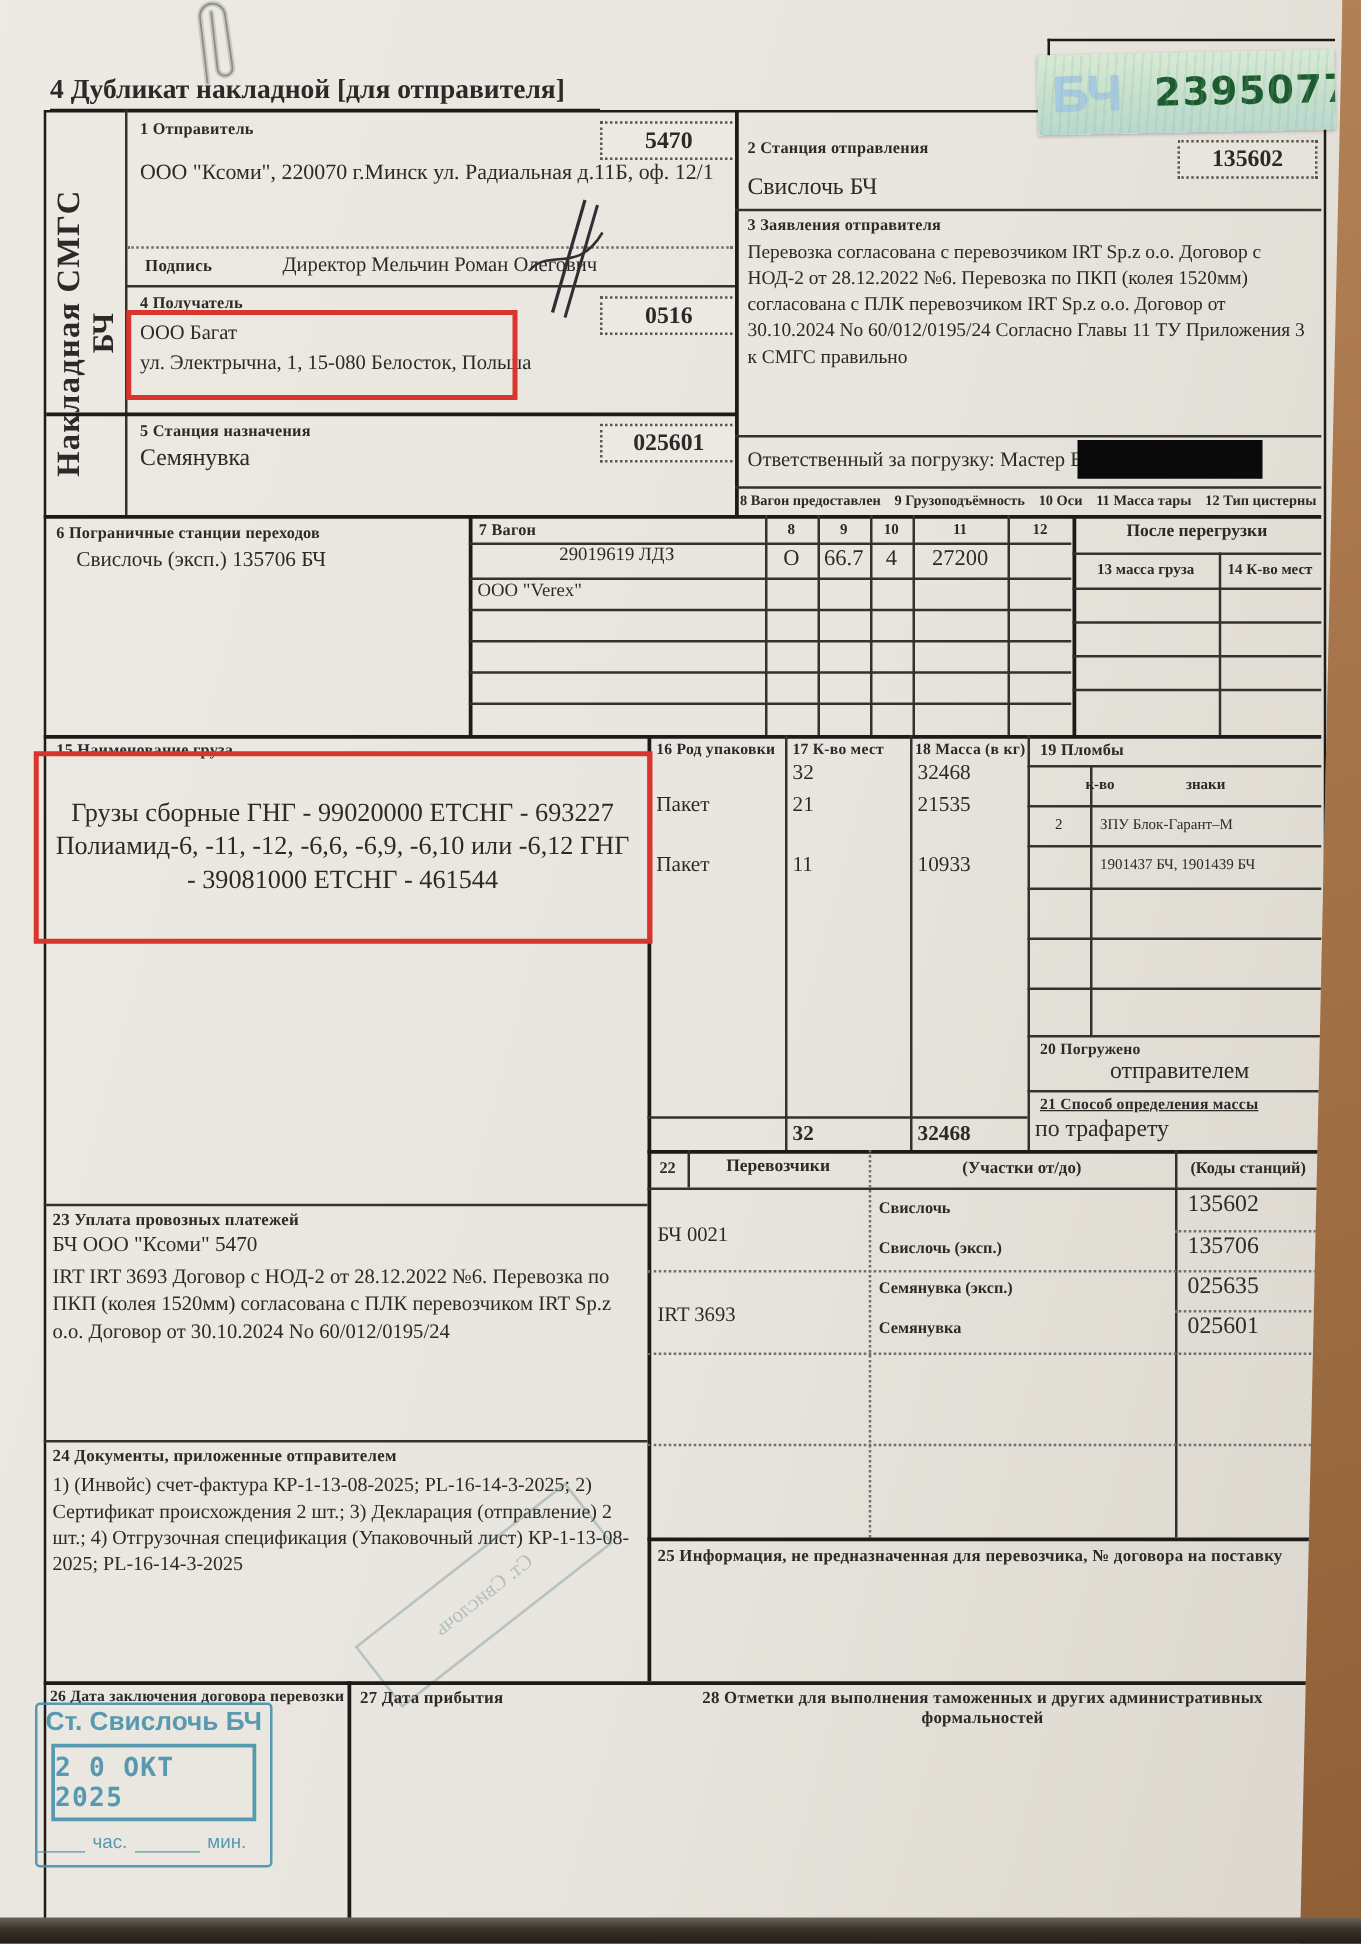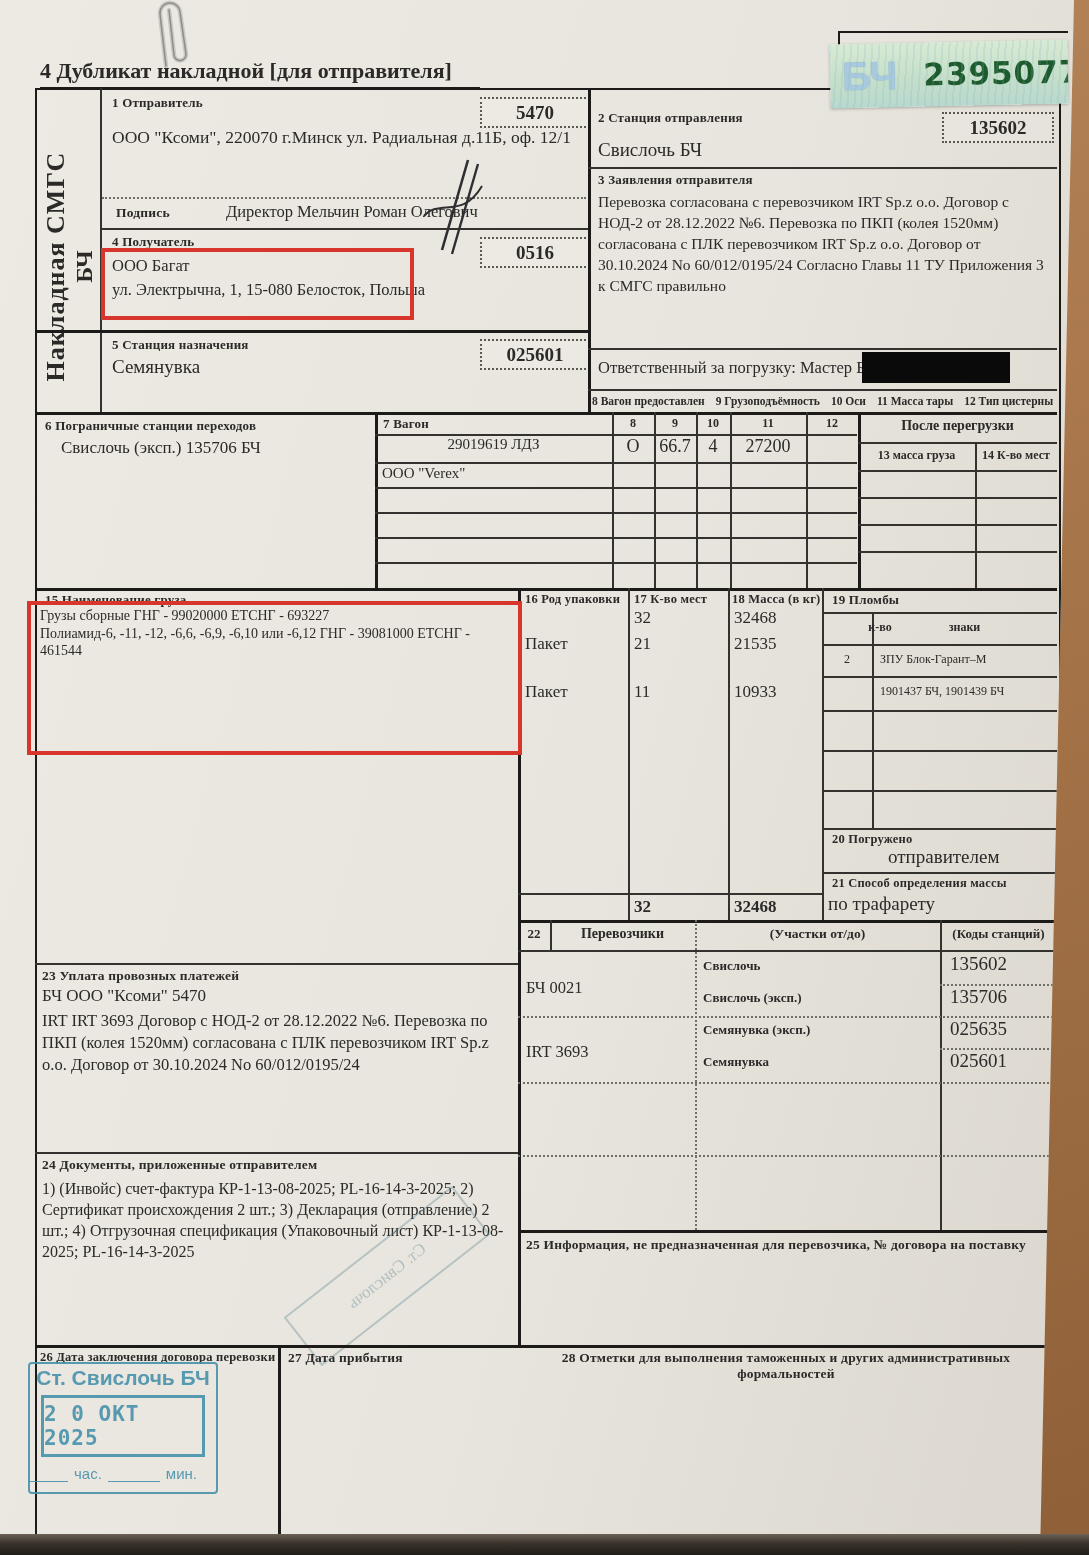--- a/index.html
+++ b/index.html
@@ -142,21 +142,21 @@
   <div class="a ctr sm" style="left:975px;top:448px;width:82px;font-weight:bold;">14  К-во мест</div>
   <div class="a hl" style="left:858px;top:470px;width:199px;"></div>
   <div class="a hl" style="left:858px;top:497px;width:199px;"></div>
   <div class="a hl" style="left:858px;top:524px;width:199px;"></div>
   <div class="a hl" style="left:858px;top:551px;width:199px;"></div>
 
   <div class="a hl2" style="left:35px;top:588px;width:1022px;"></div>
 
   <div class="a lbl" style="left:45px;top:592px;">15  Наименование груза</div>
   <div class="a redbox" style="left:27px;top:601px;width:487px;height:146px;z-index:6;"></div>
-  <div class="a" style="left:40px;top:607px;width:468px;font-size:14px;line-height:1.26;">
+  <div class="a" style="left:40px;top:637px;width:468px;font-size:21px;line-height:1.26;text-align:center;">
     <div>Грузы сборные ГНГ - 99020000 ЕТСНГ - 693227</div>
     <div>Полиамид-6, -11, -12, -6,6, -6,9, -6,10 или -6,12 ГНГ - 39081000 ЕТСНГ - 461544</div>
   </div>
 
   <div class="a vl2" style="left:518px;top:588px;height:757px;"></div>
   <div class="a vl" style="left:628px;top:588px;height:332px;"></div>
   <div class="a vl" style="left:728px;top:588px;height:332px;"></div>
   <div class="a vl" style="left:822px;top:588px;height:332px;"></div>
   <div class="a lbl" style="left:525px;top:592px;font-size:12.5px;">16 Род упаковки</div>
   <div class="a lbl" style="left:634px;top:592px;font-size:12.5px;">17  К-во мест</div>
@@ -186,21 +186,21 @@
   <div class="a hl" style="left:822px;top:676px;width:235px;"></div>
   <div class="a sm" style="left:880px;top:684px;">1901437 БЧ, 1901439 БЧ</div>
   <div class="a hl" style="left:822px;top:710px;width:235px;"></div>
   <div class="a hl" style="left:822px;top:750px;width:235px;"></div>
   <div class="a hl" style="left:822px;top:790px;width:235px;"></div>
 
   <div class="a hl" style="left:822px;top:828px;width:235px;"></div>
   <div class="a lbl" style="left:832px;top:832px;font-size:12.5px;">20  Погружено</div>
   <div class="a" style="left:888px;top:846px;font-size:19px;">отправителем</div>
   <div class="a hl" style="left:822px;top:872px;width:235px;"></div>
-  <div class="a lbl" style="left:832px;top:876px;font-size:12.5px;">21  Способ определения массы</div>
+  <div class="a lbl" style="left:832px;top:876px;font-size:12.5px;text-decoration:underline;">21  Способ определения массы</div>
   <div class="a" style="left:828px;top:893px;font-size:19px;">по трафарету</div>
 
   <div class="a hl2" style="left:518px;top:920px;width:539px;"></div>
   <div class="a hl" style="left:518px;top:950px;width:539px;"></div>
   <div class="a vl" style="left:550px;top:920px;height:30px;"></div>
   <div class="a ctr" style="left:518px;top:926px;width:32px;font-size:13px;font-weight:bold;">22</div>
   <div class="a ctr" style="left:550px;top:926px;width:145px;font-size:14px;font-weight:bold;">Перевозчики</div>
   <div class="a ctr" style="left:695px;top:926px;width:245px;font-size:13.5px;font-weight:bold;">(Участки от/до)</div>
   <div class="a ctr" style="left:940px;top:926px;width:117px;font-size:13px;font-weight:bold;">(Коды станций)</div>
   <div class="a dotv" style="left:695px;top:920px;height:310px;"></div>

